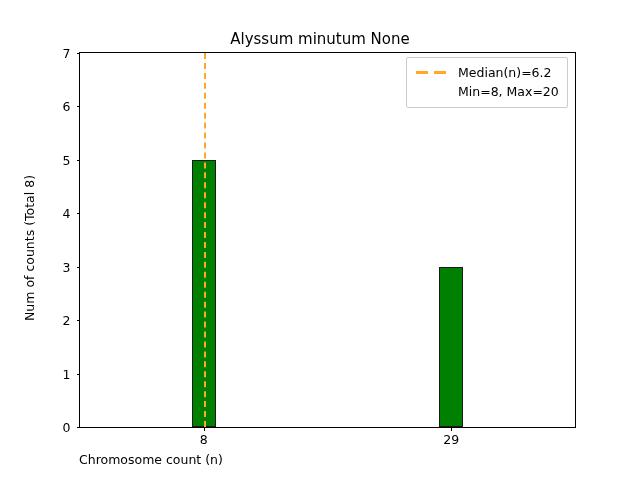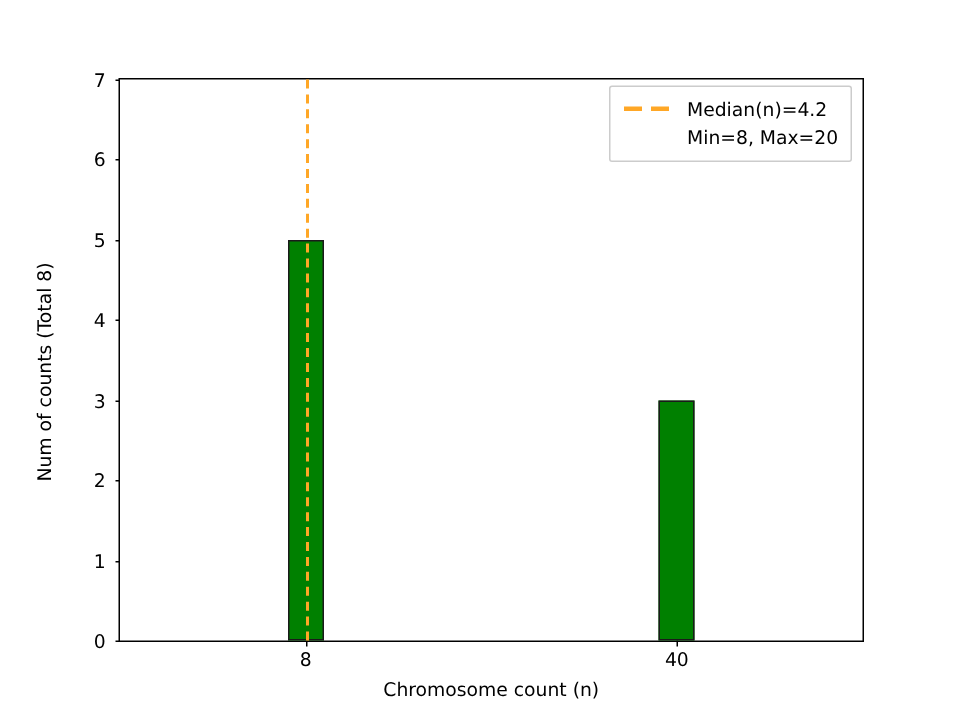--- a/index.html
+++ b/index.html
@@ -91,21 +91,20 @@
     font-size: 12.5px;
     line-height: 14px;
     white-space: nowrap;
   }
   
   #xlabel {
     position: absolute;
     left: 79px;
     top: 452px;
     width: 497px;
-    text-align: center;
     font-size: 12.5px;
     line-height: 15px;
     white-space: nowrap;
   }
   #ylabel {
     position: absolute;
     left: 22px;
     top: 240px;
     width: 16px;
     height: 16px;
@@ -162,20 +161,21 @@
     color: #000000;
   }
   .legend-row-sub .legend-handle::before,
   .legend-row-sub .legend-handle::after { display: none; }
 </style>
 </head>
 <body>
 
 <div id="figure">
 
+  <div id="chart-title">Alyssum minutum None</div>
 
   <div id="plot-area">
 
   <div class="ytick" style="top: 374px;">
         <span class="ytick-label">0</span>
       </div>
       <div class="ytick" style="top: 320.571px;">
         <span class="ytick-label">1</span>
       </div>
       <div class="ytick" style="top: 267.143px;">
@@ -192,36 +192,36 @@
       </div>
       <div class="ytick" style="top: 53.4286px;">
         <span class="ytick-label">6</span>
       </div>
       <div class="ytick" style="top: 0px;">
         <span class="ytick-label">7</span>
       </div>
       <div class="xtick" style="left: 123.75px;"></div>
       <div class="xtick-label" style="left: 123.75px;">8</div>
       <div class="xtick" style="left: 371.25px;"></div>
-      <div class="xtick-label" style="left: 371.25px;">40</div>
+      <div class="xtick-label" style="left: 371.25px;">29</div>
       <div class="bar" title="8: 5" style="left: 111.75px; width: 24px; height: 267.143px; background: rgb(0, 128, 0); border-color: rgb(26, 26, 26);"></div>
       <div class="bar" title="24: 3" style="left: 359.25px; width: 24px; height: 160.286px; background: rgb(0, 128, 0); border-color: rgb(26, 26, 26);"></div>
       <div id="median-line" style="left: 123.75px; height: 374px; border-left-color: rgb(255, 167, 38);"></div>
     </div>
 
   <div id="xlabel">Chromosome count (n)</div>
 
   <div id="ylabel">
     <span>Num of counts  (Total 8)</span>
   </div>
 
   <div id="legend">
     <div class="legend-row">
       <span class="legend-handle"></span>
-      <span class="legend-text">Median(n)=4.2</span>
+      <span class="legend-text">Median(n)=6.2</span>
     </div>
     <div class="legend-row legend-row-sub">
       <span class="legend-handle"></span>
       <span class="legend-text">Min=8, Max=20</span>
     </div>
   </div>
 
 </div>
 
 </body></html>

